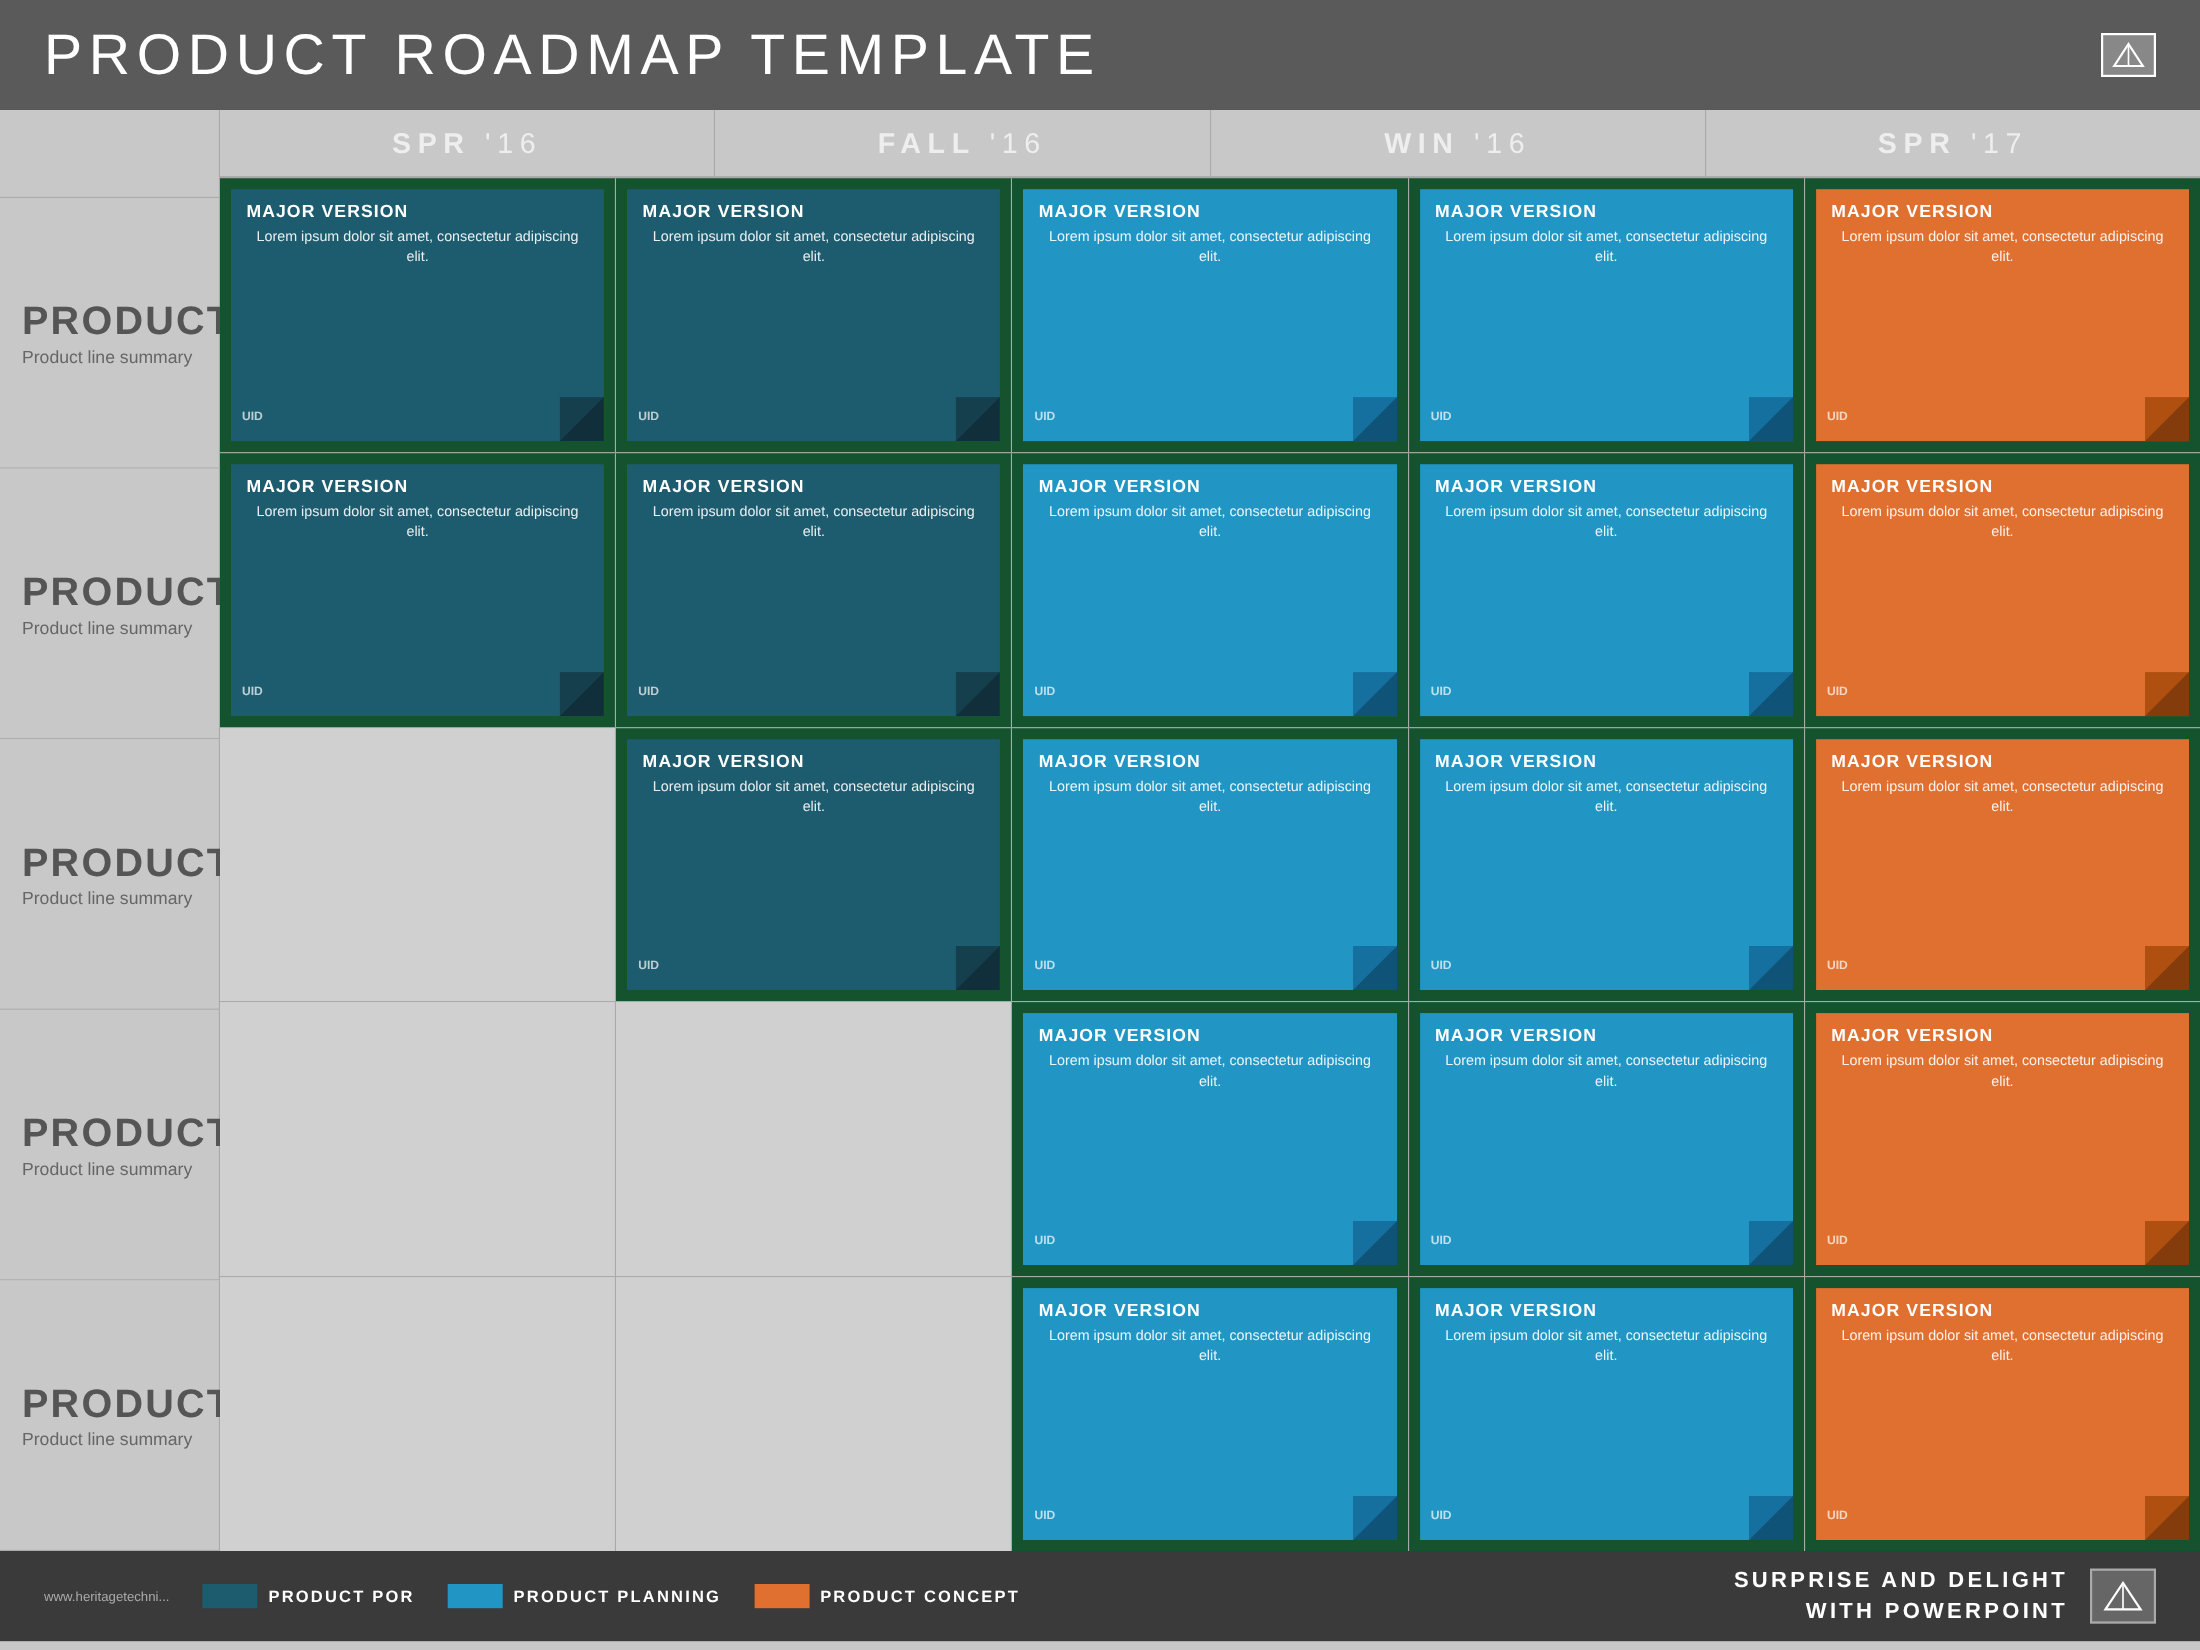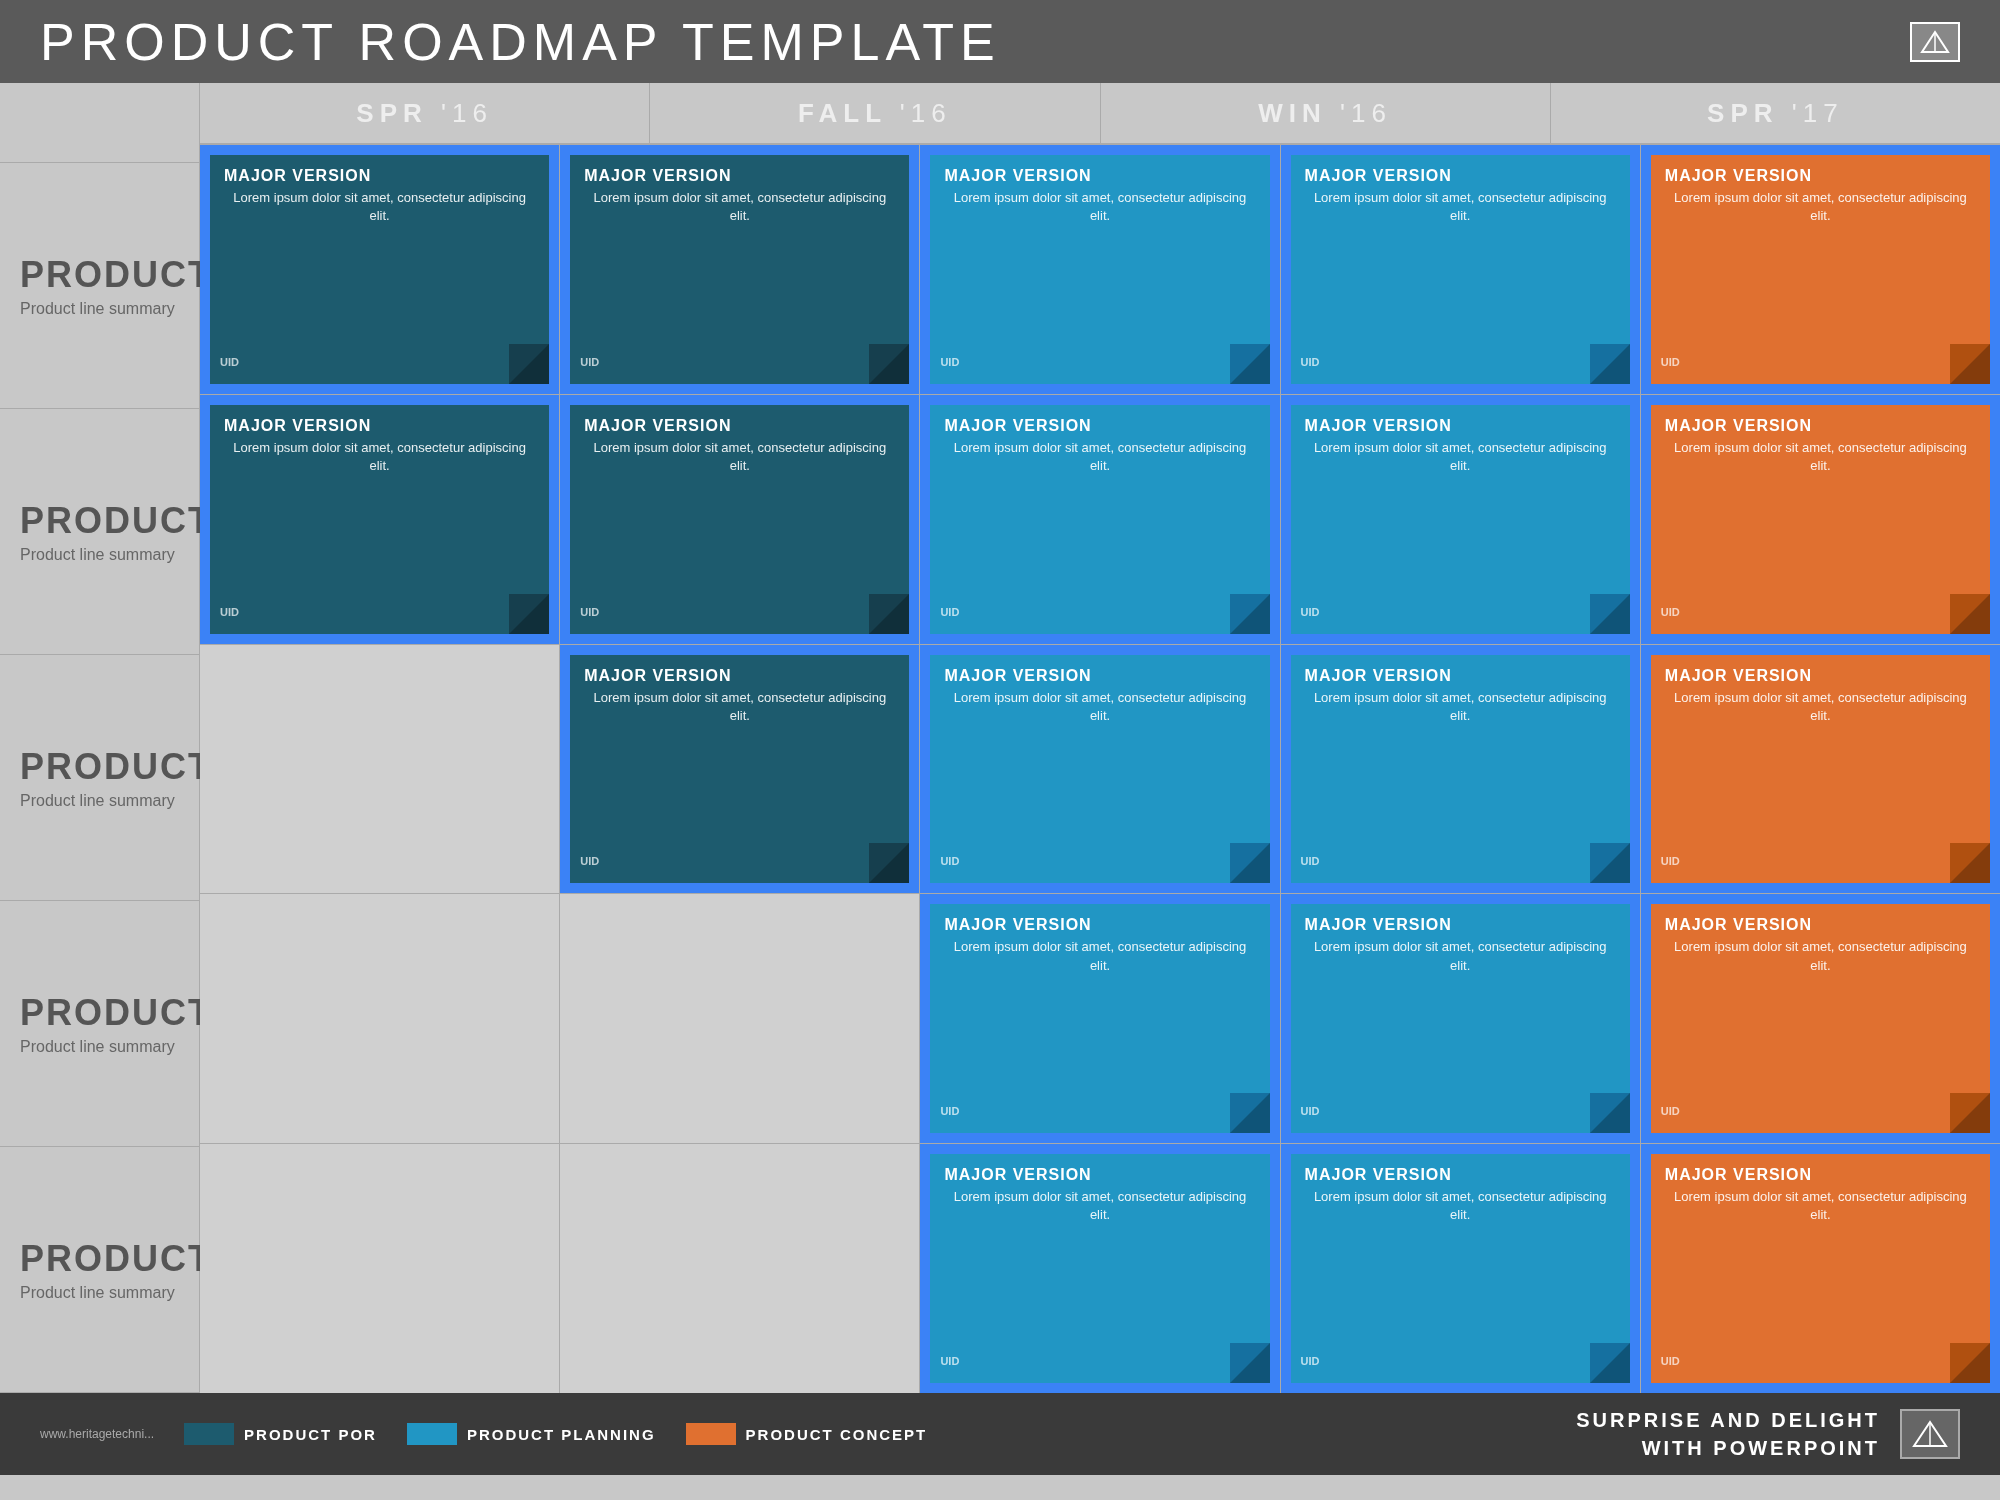--- a/index.html
+++ b/index.html
@@ -10,21 +10,21 @@
       background: #c8c8c8;
       overflow: hidden;
     }
 
     .header {
       background: #5a5a5a;
       display: flex;
       align-items: center;
       justify-content: space-between;
       padding: 18px 40px;
-      height: 83px;
+      height: 100px;
     }
     .header-title {
       color: white;
       font-size: 52px;
       font-weight: 300;
       letter-spacing: 6px;
       text-transform: uppercase;
     }
     .header-brand {
       display: flex;
@@ -125,21 +125,21 @@
       border-bottom: 1px solid #aaa;
     }
     .data-row:last-child { border-bottom: none; }
     .data-cell {
       flex: 1;
       border-right: 1px solid #aaa;
       padding: 10px;
       display: flex;
       align-items: center;
       justify-content: center;
-      background: #3b82f6;
+      background: #14532d;
     }
     .data-cell:last-child { border-right: none; }
     .data-cell.empty { background: #d0d0d0; }
 
     .card {
       width: 100%;
       height: 100%;
       position: relative;
       display: flex;
       flex-direction: column;

